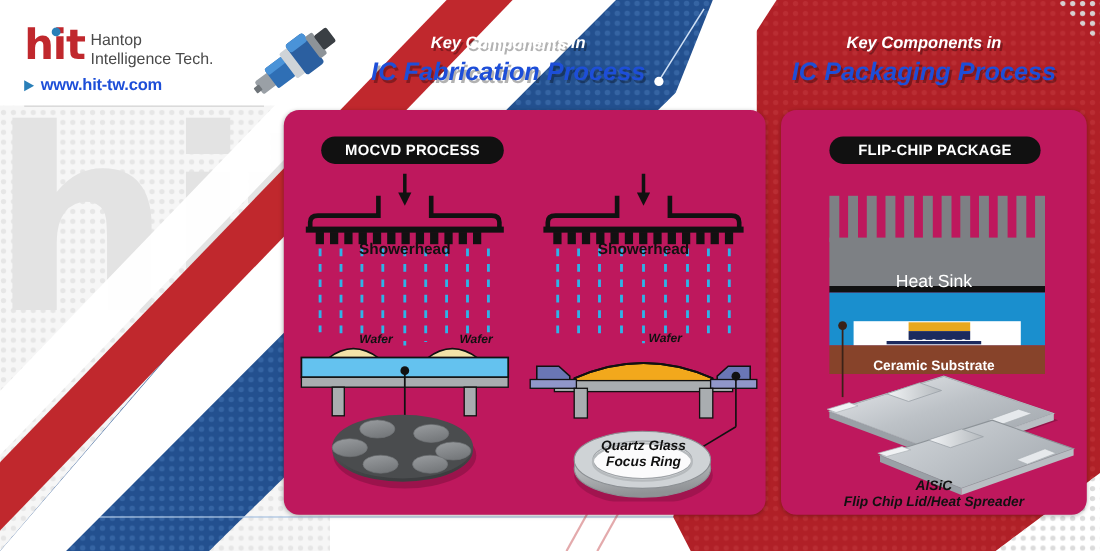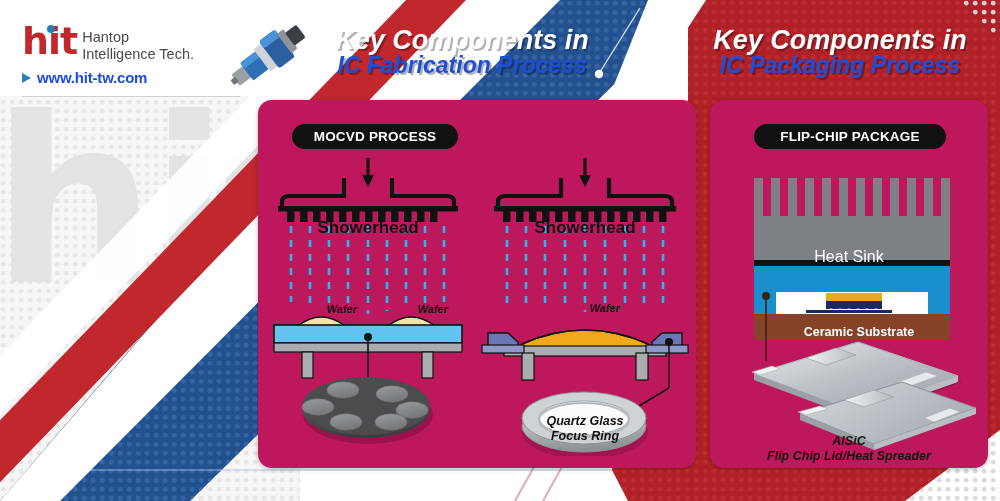--- a/index.html
+++ b/index.html
@@ -22,21 +22,21 @@
   .logo-url-row{display:flex;align-items:center;margin-top:7px;}
   .tri{width:0;height:0;border-left:9px solid #2a7fb8;border-top:5.5px solid transparent;border-bottom:5.5px solid transparent;margin-right:6px;}
   .logo-url{font-size:15px;font-weight:bold;color:#1d4ed8;letter-spacing:-0.2px;}
   .logo-rule{position:absolute;left:0;top:72px;width:218px;height:1px;background:#cfcfcf;}
 
   
   .toolholder{position:absolute;left:222px;top:18px;width:92px;height:78px;}
 
   
   .hdr{position:absolute;text-align:center;}
-  .hdr .l1{font-size:27px;font-style:italic;font-weight:bold;color:#ffffff;
+  .hdr .l1{font-size:15px;font-style:italic;font-weight:bold;color:#ffffff;
            text-shadow:2px 2px 0 rgba(0,0,0,.30);line-height:24px;white-space:nowrap;}
   .hdr .l2{font-size:23px;font-style:italic;font-weight:bold;color:#1d4ed8;
            text-shadow:2px 2px 0 rgba(0,0,0,.30);line-height:27px;white-space:nowrap;}
   #hdr-fab{left:312px;top:28px;width:300px;}
   #hdr-pkg{left:690px;top:28px;width:300px;}
 
   
   .card{position:absolute;background:#be185d;border-radius:14px;
         box-shadow:0 1px 4px rgba(0,0,0,.28);}
   #card-left{left:258px;top:100px;width:438px;height:368px;}
@@ -51,21 +51,21 @@
   #pill-flip{left:44px;top:24px;width:192px;}
 
   .panel{position:absolute;top:0;height:100%;}
   #panel-mocvd{left:0;width:220px;}
   #panel-etch{left:216px;width:222px;}
 
   .cap{position:absolute;width:100%;text-align:center;font-style:italic;font-weight:bold;
        color:#111;font-size:12.5px;line-height:15px;}
   .cap .sub{font-size:12.5px;font-weight:bold;font-style:italic;}
 
-  .showerlbl{position:absolute;font-size:17px;font-weight:600;color:#111;
+  .showerlbl{position:absolute;font-size:14px;font-weight:600;color:#111;
              text-align:center;white-space:nowrap;}
   .waferlbl{position:absolute;font-size:11px;font-weight:bold;color:#111;
             font-style:italic;text-align:right;white-space:nowrap;}
   .hs-lbl{position:absolute;color:#fff;font-weight:normal;font-size:16px;
           white-space:nowrap;text-align:center;}
   .cs-lbl{position:absolute;color:#fff;font-weight:bold;font-size:12.5px;
           white-space:nowrap;text-align:center;}
   svg{display:block;}
 </style>
 </head>
@@ -332,21 +332,21 @@
           <ellipse cx="111" cy="276" rx="63" ry="27" fill="#000" opacity="0.15"></ellipse>
           <ellipse cx="110" cy="270" rx="62" ry="26" fill="url(#ringG)" stroke="#8c9094" stroke-width="1"></ellipse>
           <ellipse cx="110" cy="262" rx="62" ry="26" fill="#cfd3d6" stroke="#8c9094" stroke-width="1"></ellipse>
           <ellipse cx="110" cy="262" rx="45" ry="17" fill="#fbfbfc" stroke="#9fa3a7" stroke-width="1"></ellipse>
           <ellipse cx="110" cy="264" rx="45" ry="17" fill="none" stroke="#b6babd" stroke-width="2"></ellipse>
         </g>
       </svg>
 
       <div class="showerlbl" style="left:0;top:118px;width:222px;">Showerhead</div>
       <div class="waferlbl" style="left:76px;top:202px;width:70px;">Wafer</div>
-      <div class="cap" style="top:314px;">
+      <div class="cap" style="top:298px;">
         <div>Quartz Glass</div>
         <div class="sub">Focus Ring</div>
       </div>
     </div>
   </div>
 
   <div class="card" id="card-right">
     <div class="pill" id="pill-flip">FLIP-CHIP PACKAGE</div>
 
     <svg width="278" height="310" viewBox="0 0 278 310" style="position:absolute;left:0;top:56px;">
@@ -412,20 +412,20 @@
         <polygon points="90,258 192,226 266,252 164,288" fill="url(#alsicG2)" stroke="#8d9398" stroke-width="1"></polygon>
         <polygon points="90,258 164,288 164,294 90,264" fill="#9aa0a6"></polygon>
         <polygon points="164,288 266,252 266,258 164,294" fill="#b9bec3"></polygon>
         <polygon points="134,244 164,234 184,241 154,251" fill="url(#steelEdge)" stroke="#9aa0a6" stroke-width="0.7"></polygon>
         <polygon points="88,256 110,250 118,253 96,259" fill="#f0f2f4" stroke="#a8aeb3" stroke-width="0.6"></polygon>
         <polygon points="214,262 240,252 250,256 224,266" fill="#e6e9ec" stroke="#a8aeb3" stroke-width="0.6"></polygon>
       </g>
     </svg>
 
     <div class="hs-lbl" style="left:0;top:148px;width:278px;">Heat Sink</div>
-    <div class="cs-lbl" style="left:0;top:225px;width:278px;padding-left:10px;">Ceramic Substrate</div>
+    <div class="cs-lbl" style="left:0;top:225px;width:278px;">Ceramic Substrate</div>
     <div class="cap" style="top:334px;text-align:center;">
       <div>AlSiC</div>
       <div class="sub">Flip Chip Lid/Heat Spreader</div>
     </div>
   </div>
 
 </div>
 
 </body></html>

